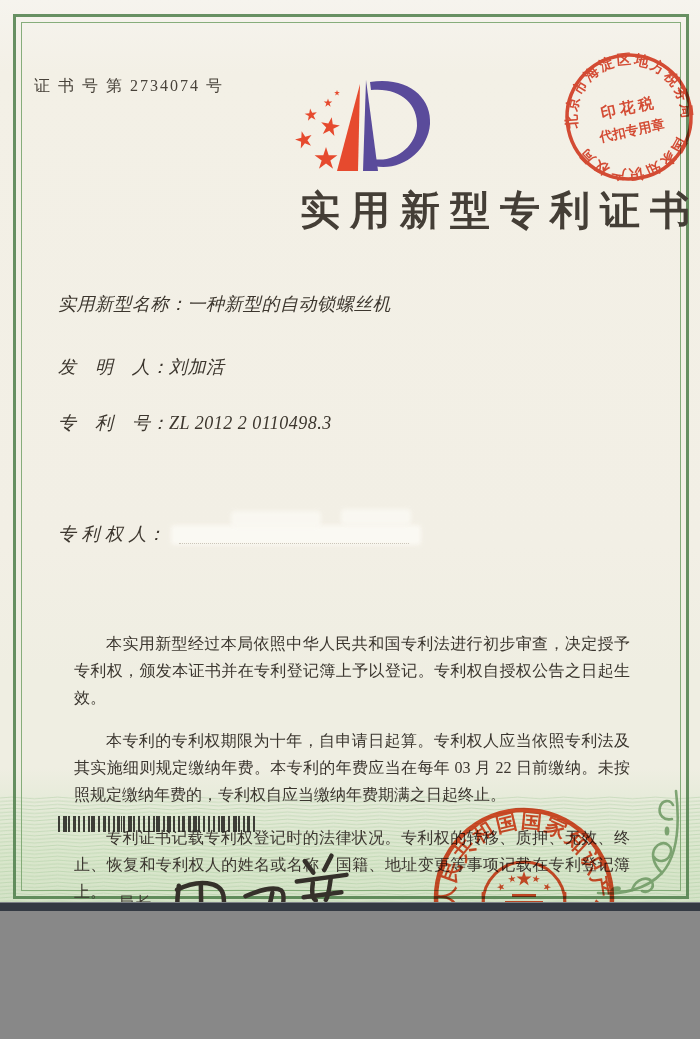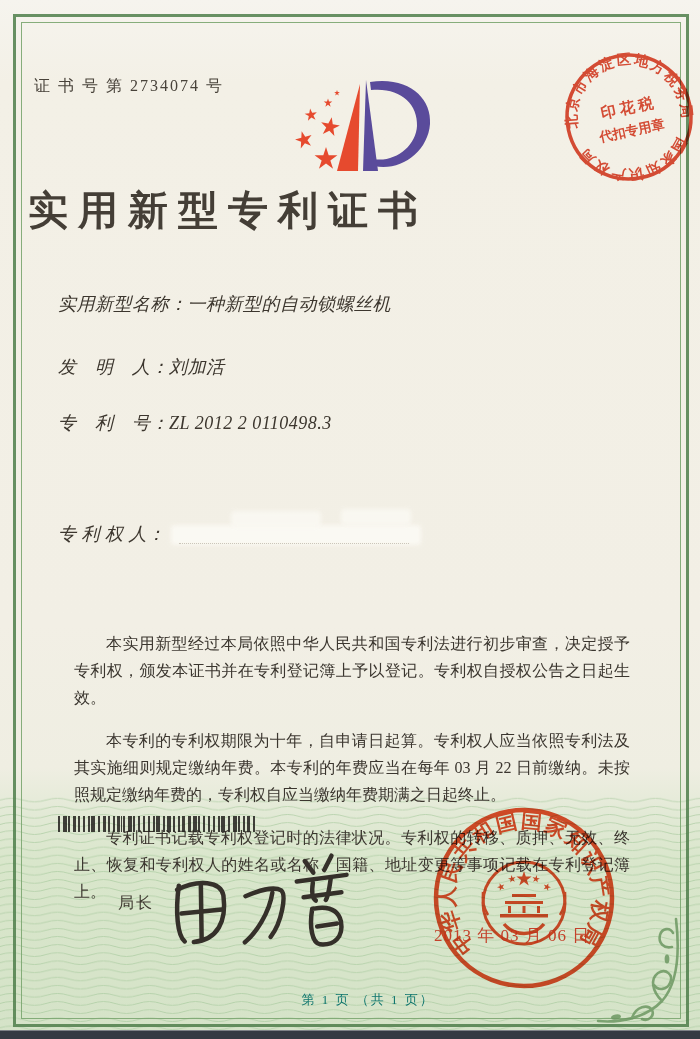--- a/index.html
+++ b/index.html
@@ -1,37 +1,37 @@
 <!DOCTYPE html>
 <html lang="zh"><head>
 <meta charset="utf-8">
 <style>
   html,body{margin:0;padding:0;background:#888;}
   .page{
-    position:relative;width:700px;height:1039px;margin:0 auto;
+    position:relative;width:700px;height:911px;margin:0 auto;
     background:#f3f0e7;overflow:hidden;
     font-family:"Liberation Serif", serif;color:#3b362f;
   }
   
   .page::before{content:"";position:absolute;inset:0;z-index:0;
     background:linear-gradient(180deg,#f6f4ee 0%,#f3f0e6 8%,#f2efe5 60%,#efeee2 74%);}
   
   .green-zone{position:absolute;left:0;right:0;top:768px;bottom:8px;z-index:1;
     background:linear-gradient(180deg,rgba(216,230,204,0) 0px,rgba(216,230,204,.55) 45px,#d9e6cb 95px,#d5e3c8 100%);}
   .green-zone svg{position:absolute;left:0;right:0;top:28px;width:100%;height:calc(100% - 28px);opacity:.65;}
   
   .frame-outer{position:absolute;top:14px;left:13px;right:11px;bottom:12px;
     border:3px solid #4e7e4a;z-index:2;pointer-events:none;opacity:.85;}
   .frame-inner{position:absolute;top:22px;left:21px;right:19px;bottom:20px;
     border:1px solid #7aa56f;z-index:2;pointer-events:none;opacity:.9;}
   .photo-edge-bottom{position:absolute;left:0;right:0;bottom:0;height:8px;background:#343a43;border-top:1px solid #7d8187;z-index:6;}
 
   .cert-no{position:absolute;left:34px;top:76px;font-size:16px;letter-spacing:2px;color:#48423a;z-index:3;}
-  .main-title{position:absolute;left:0;right:0;top:183px;text-align:left;font-size:40px;font-weight:bold;
-    letter-spacing:10px;color:#443e36;z-index:3;margin-left:28px;}
+  .main-title{position:absolute;left:0;right:0;top:183px;text-align:right;font-size:40px;font-weight:bold;
+    letter-spacing:10px;color:#443e36;z-index:3;}
 
   .field{position:absolute;left:58px;right:50px;font-size:18px;letter-spacing:.5px;color:#3c362e;z-index:3;white-space:nowrap;font-style:italic;}
   .f-name{top:292px}.f-inventor{top:355px}.f-patno{top:411px}
   .f-filing{top:466px}.f-patentee{top:521px}.f-grant{top:580px}
 
   .redact{position:relative;display:inline-block;width:255px;height:26px;vertical-align:-7px;}
   .redact i{position:absolute;background:#fbfaf4;border-radius:4px;filter:blur(2px);opacity:.95;}
   .redact i:nth-child(1){left:0;top:4px;width:250px;height:20px;}
   .redact i:nth-child(2){left:60px;top:-10px;width:90px;height:16px;opacity:.8;}
   .redact i:nth-child(3){left:170px;top:-12px;width:70px;height:16px;opacity:.8;}

